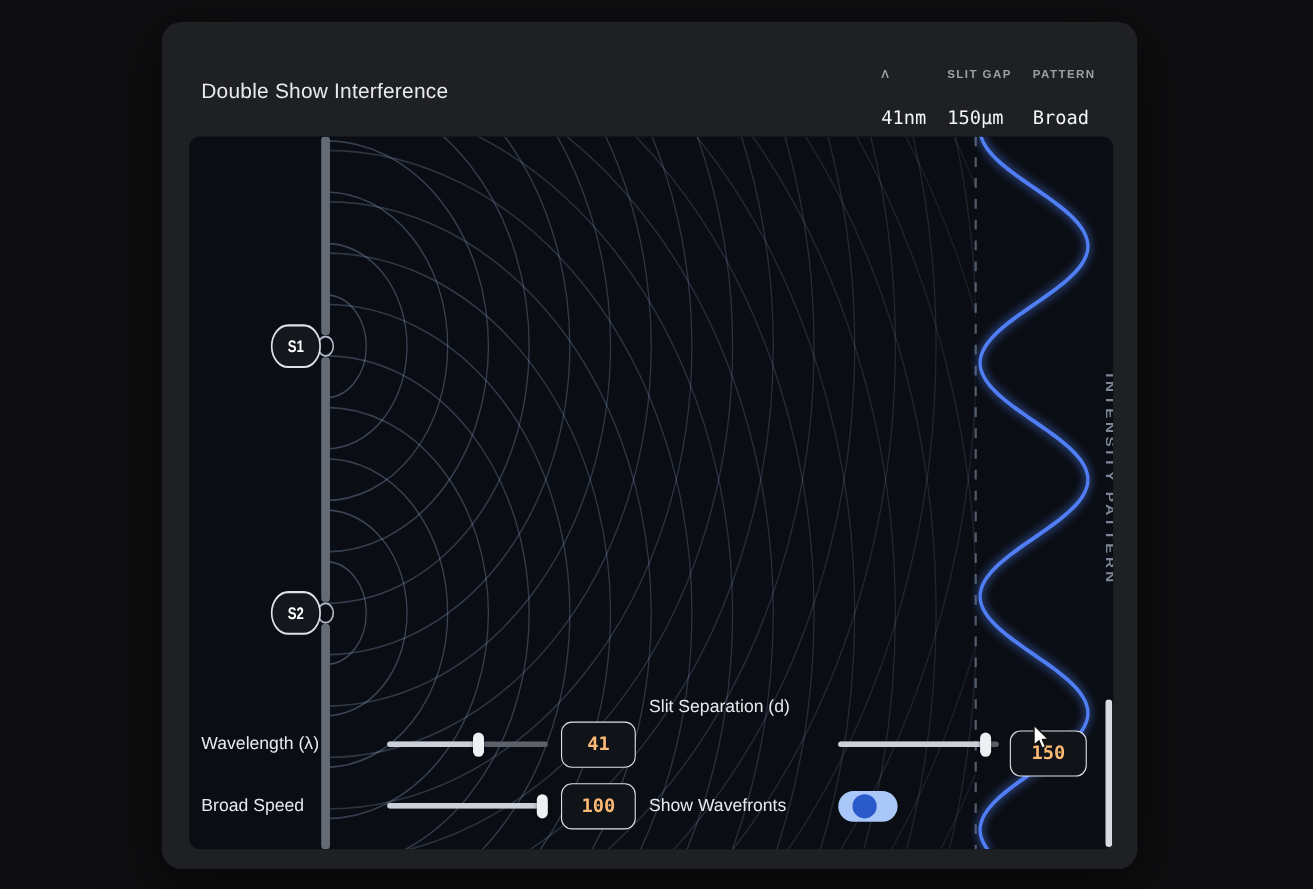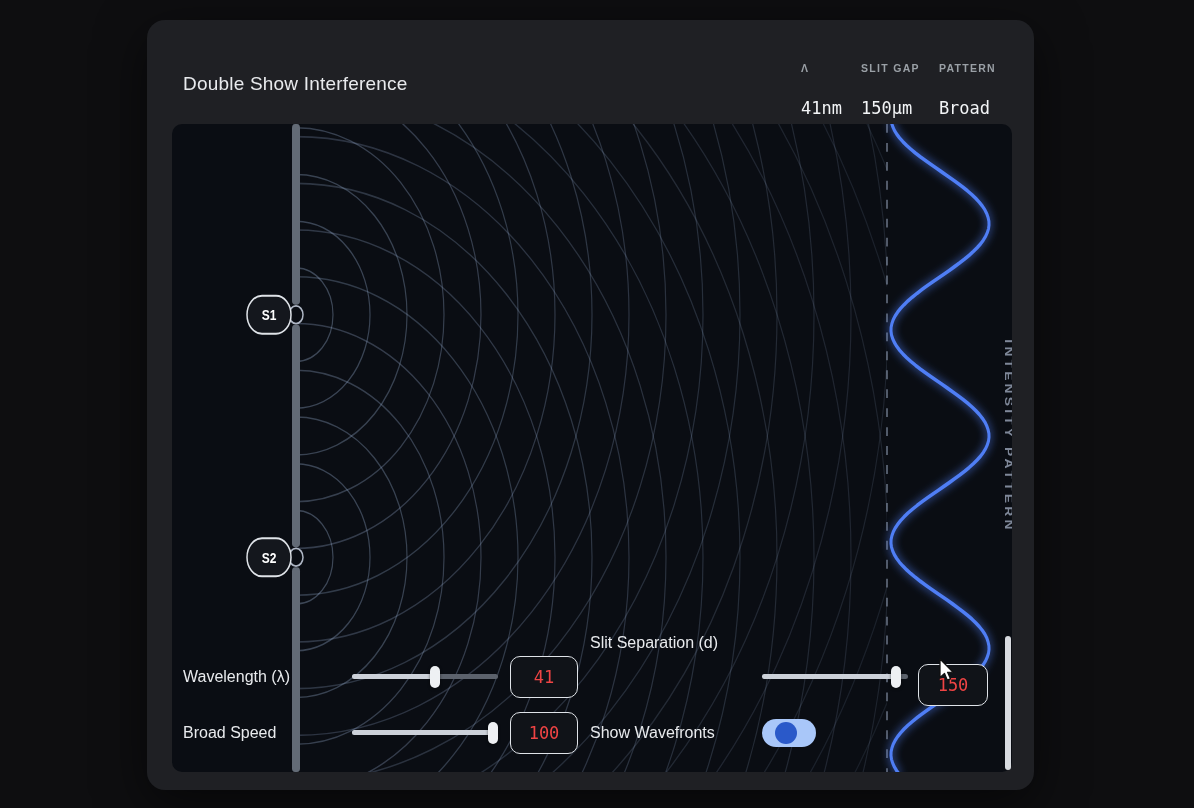--- a/index.html
+++ b/index.html
@@ -26,22 +26,22 @@
 
   .ctl-label{position:absolute;font-size:16px;color:#e8eaed;line-height:22px;white-space:nowrap}
 
   .slider{position:absolute;width:146px;height:22px;cursor:pointer}
   .slider .track{position:absolute;left:0;right:0;top:8px;height:5px;border-radius:3px;background:#5c626c}
   .slider .fill{position:absolute;left:0;top:8px;height:5px;border-radius:3px;background:#ccd1d9}
   .slider .thumb{position:absolute;top:0;width:10px;height:22px;border-radius:5px;
                  background:#eef0f3;box-shadow:0 1px 3px rgba(0,0,0,.55)}
 
   .vbox{position:absolute;height:42px;border:1.5px solid #dfe3e8;border-radius:10px;
-        background:#101318;color:#ef4444;font-family:"DejaVu Sans Mono",monospace;
-        font-weight:400;font-size:17px;display:flex;align-items:center;justify-content:center}
+        background:#101318;color:#fdba74;font-family:"DejaVu Sans Mono",monospace;
+        font-weight:700;font-size:17px;display:flex;align-items:center;justify-content:center}
 
   .toggle{position:absolute;width:54px;height:28px;border-radius:14px;cursor:pointer}
   .toggle .knob{position:absolute;top:3px;left:13px;width:22px;height:22px;border-radius:50%}
 
   .scrollbar{position:absolute;left:858px;top:616px;width:6px;height:134px;
              border-radius:3px;background:#d8dbe0}
 
   .cursor{position:absolute;left:938px;top:658px;z-index:50}
 
   

